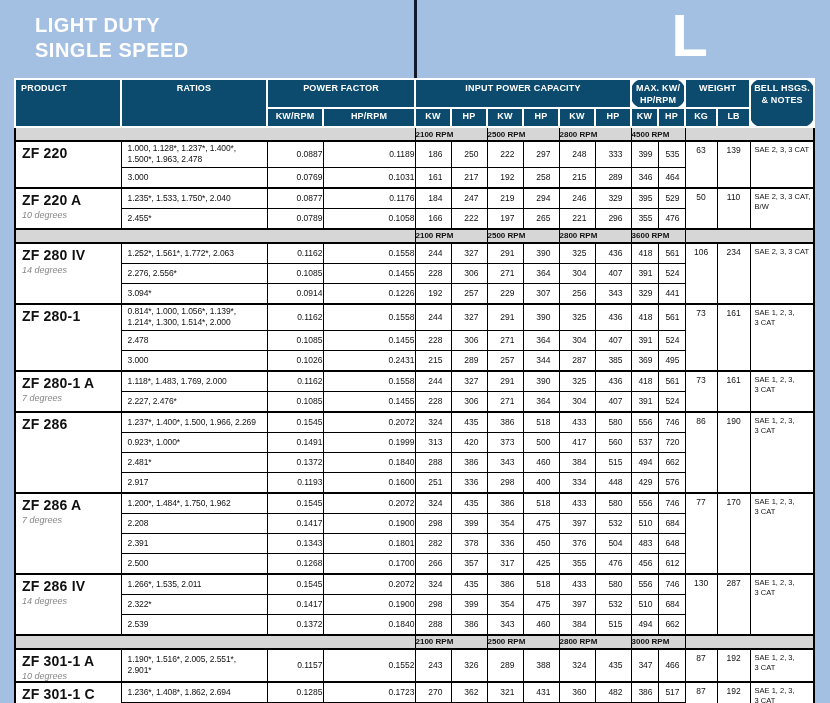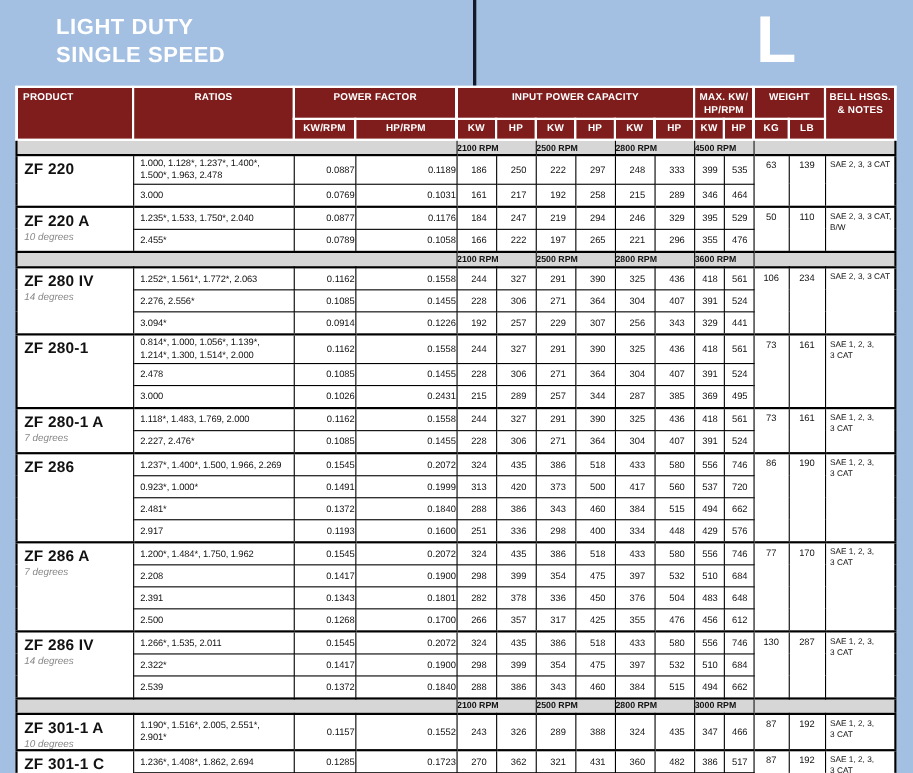--- a/index.html
+++ b/index.html
@@ -1,38 +1,38 @@
 <!DOCTYPE html>
 <html><head>
 <meta charset="utf-8">
 <style>
   html,body{margin:0;padding:0;}
   body{width:830px;height:703px;overflow:hidden;background:#a3bfe2;
        font-family:"Liberation Sans",sans-serif;-webkit-font-smoothing:antialiased;}
   .page{position:relative;width:830px;height:703px;}
 
   
-  .page-header{position:absolute;left:0;top:0;width:718px;height:78px;margin-left:16px;}
+  .page-header{position:absolute;left:0;top:0;width:718px;height:78px;}
   .title{position:absolute;left:35px;top:13px;color:#fff;font-weight:bold;
          font-size:20px;line-height:1.25;letter-spacing:.5px;}
   .divider{position:absolute;left:414px;top:0;width:3px;height:78px;background:#121a2b;}
   .big-letter{position:absolute;right:10px;top:0;color:#fff;font-weight:bold;
               font-size:60px;line-height:72px;}
 
   
   .tbl-wrap{position:absolute;left:14px;top:78px;width:799px;}
   table{border-collapse:collapse;table-layout:fixed;width:799px;background:#fff;
         border:2px solid #000;}
   th,td{border:1px solid #000;overflow:hidden;padding:0;}
 
-  th.hb{background:#7f1d1d;color:#fff;font-weight:bold;font-size:9px;
+  th.hb{background:#0c4a6e;color:#fff;font-weight:bold;font-size:9px;
         letter-spacing:.2px;border:2px solid #fff;text-align:center;vertical-align:top;
         padding-top:3px;}
   th.hb.tl{text-align:left;padding-left:5px;}
-  th.hb.pre{white-space:pre-line;line-height:1.3;}
+  th.hb.pre{white-space:pre-line;line-height:1.3;border-radius:12px;}
   tr.hrow1 th{height:24px;}
   tr.hrow2 th{height:15px;padding-top:2px;}
 
   td.band{background:#d6d6d6;font-weight:bold;font-size:8px;text-align:left;
           height:12px;border-top:2px solid #000;border-bottom:2px solid #000;color:#111;}
 
   td{font-size:8.5px;color:#111;height:17px;vertical-align:middle;}
   tr.gfirst td{border-top:2px solid #000;}
 
   td.prod{vertical-align:top;text-align:left;padding:3px 2px 0 6px;}

